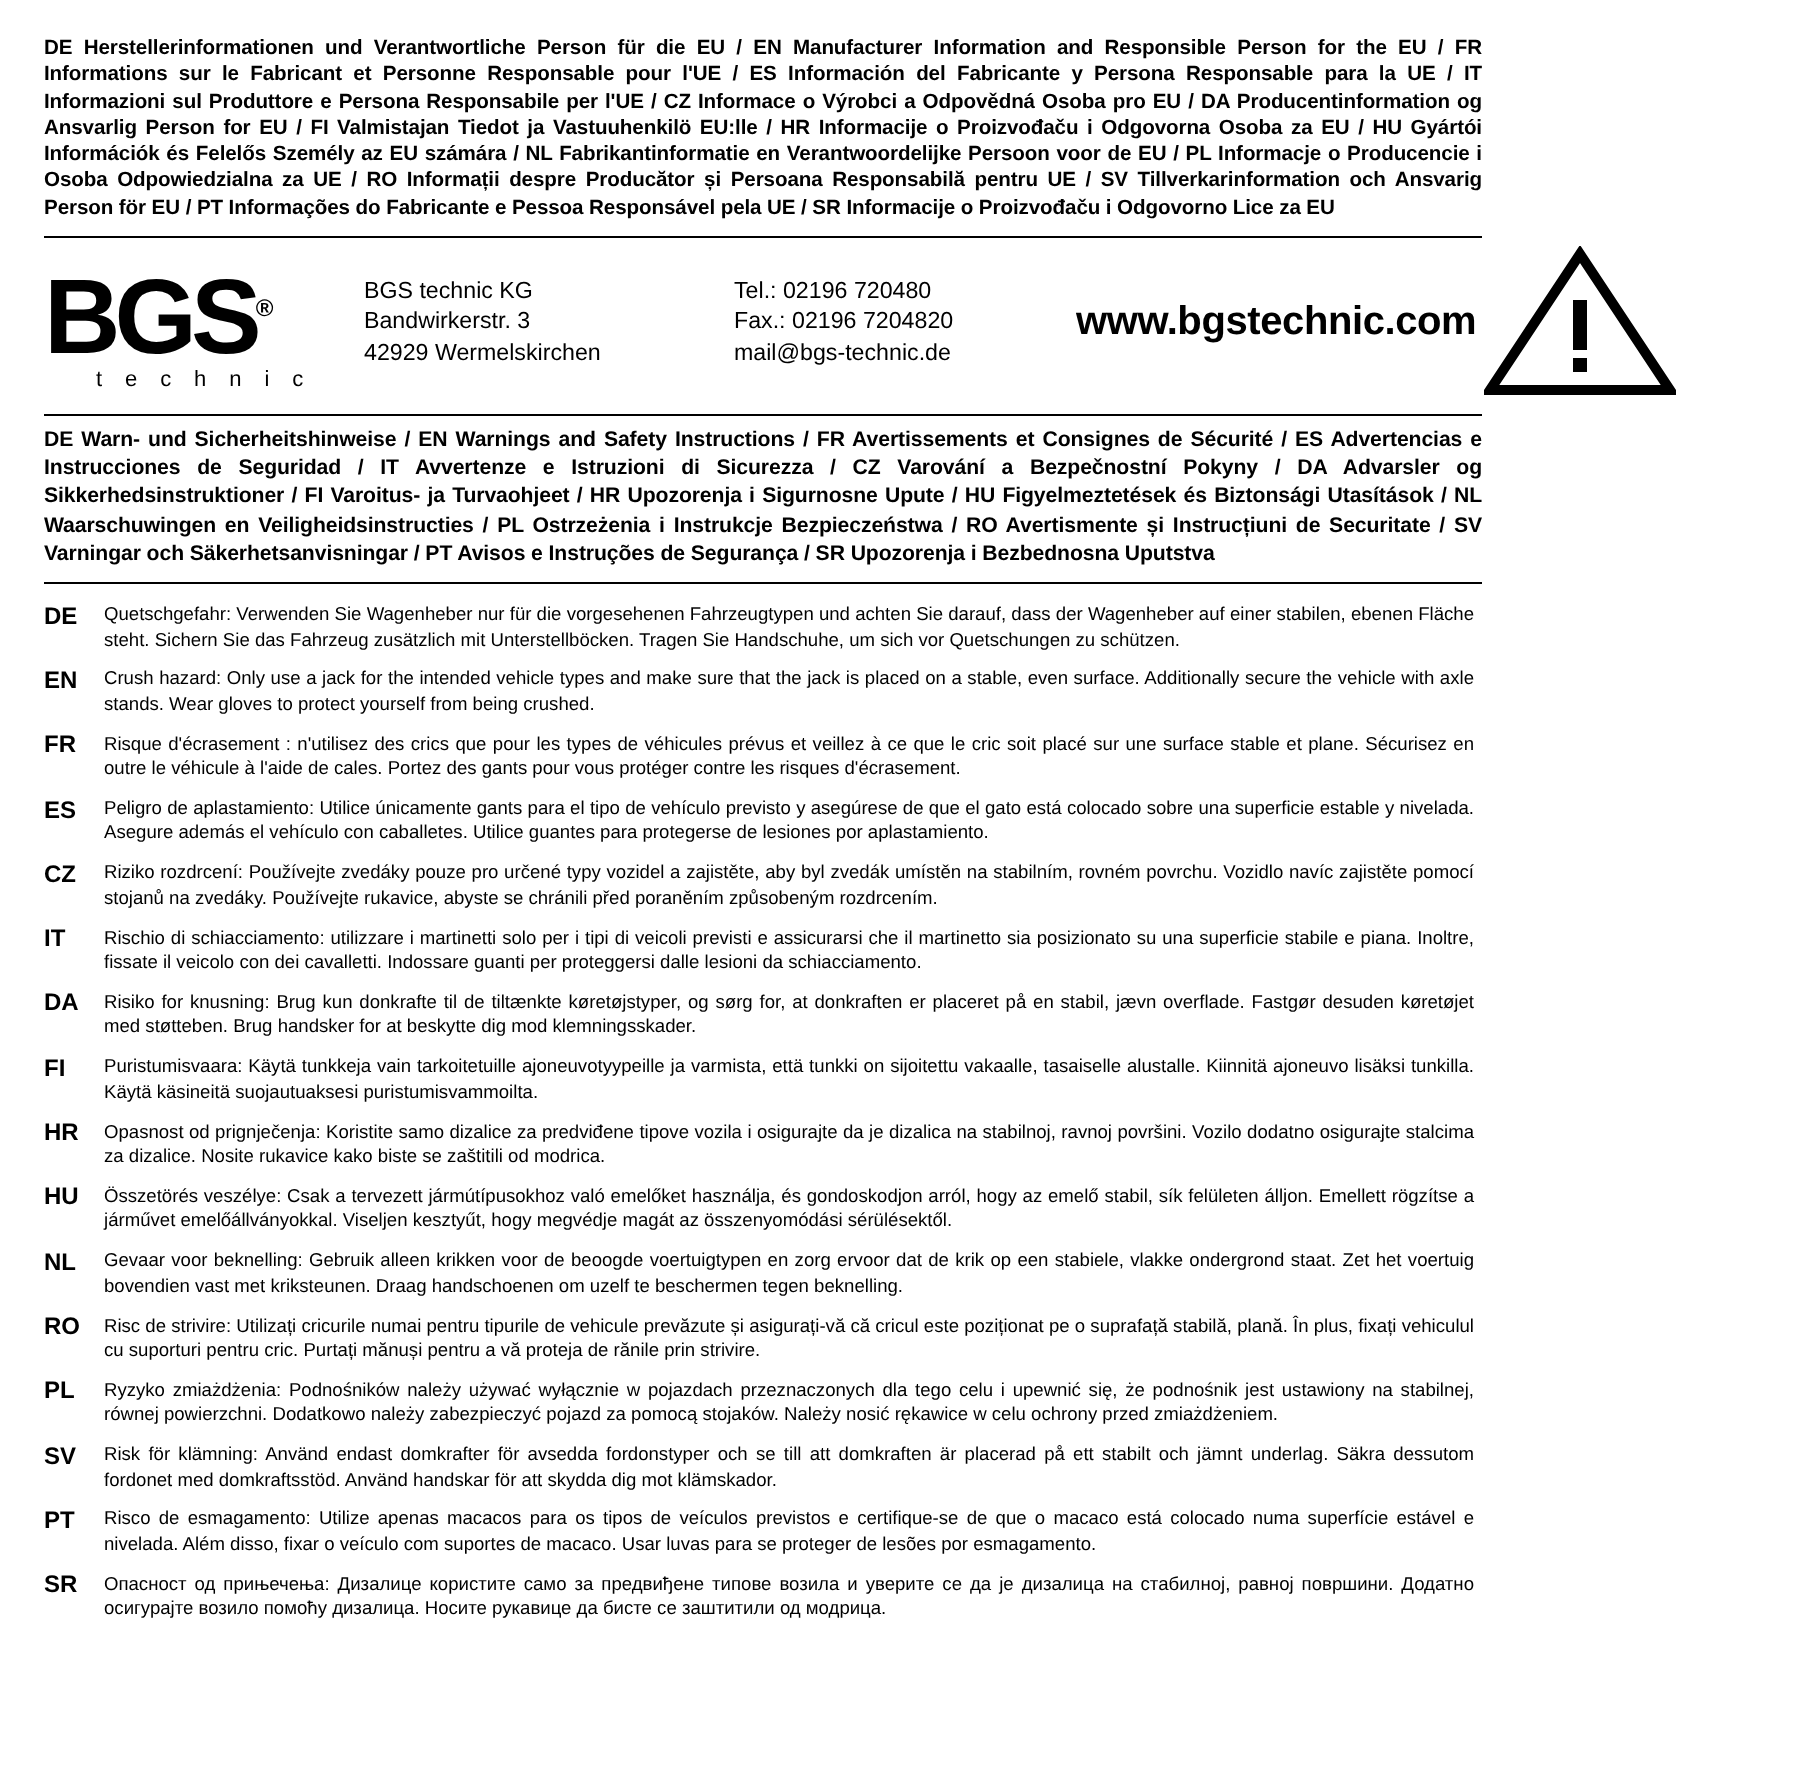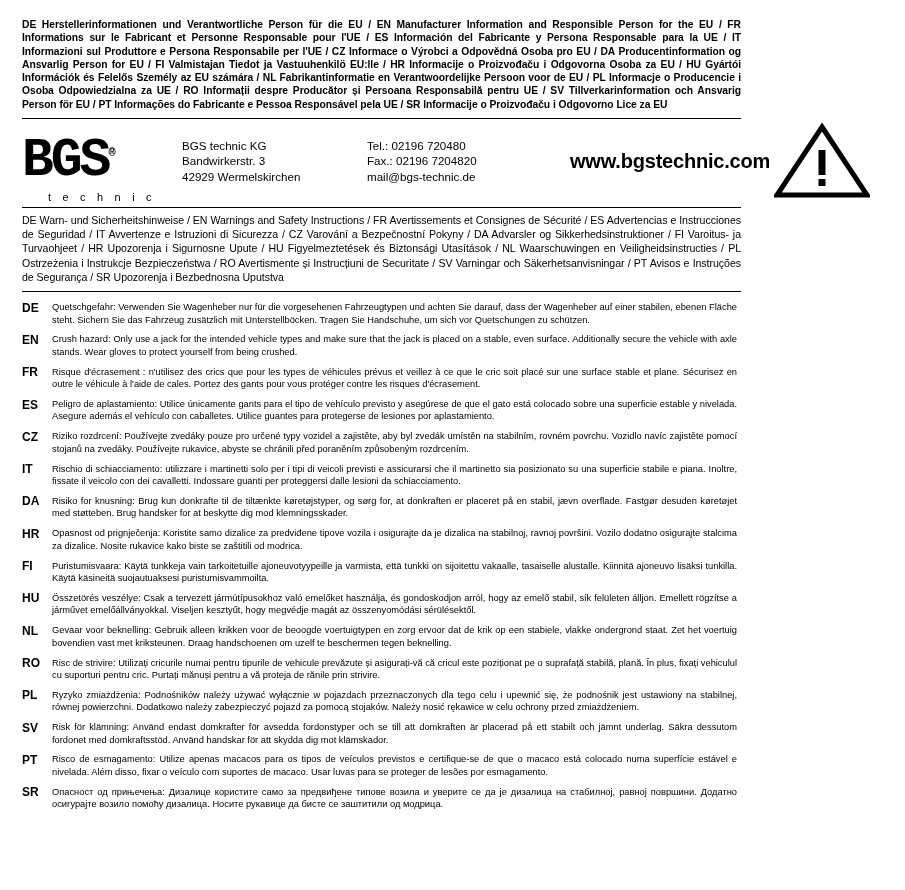--- a/index.html
+++ b/index.html
@@ -43,25 +43,25 @@
     align-items: center;
     height: 78px;
     padding-top: 3px;
   }
   .logo-cell {
     width: 160px;
     flex: 0 0 160px;
     position: relative;
   }
   .bgs-logo {
-    font-family: Liberation Mono, monospace;
+    font-family: Liberation Sans, sans-serif;
     font-weight: bold;
     font-size: 53px;
     letter-spacing: -3px;
-    line-height: 68px;
+    line-height: 56px;
     position: relative;
     display: inline-block;
   }
   .bgs-reg {
     font-size: 12px;
     vertical-align: super;
     letter-spacing: 0;
     font-weight: bold;
   }
   .bgs-technic {
@@ -81,33 +81,32 @@
     flex: 0 0 165px;
     font-size: 11.6px;
     line-height: 15.5px;
   }
   .web {
     flex: 1 1 auto;
     font-size: 20px;
     font-weight: bold;
     letter-spacing: -0.2px;
     padding-left: 6px;
-    margin-left: 32px;
   }
   .warn-tri {
     flex: 0 0 100px;
     display: flex;
     justify-content: flex-end;
     align-items: center;
   }
 
   
   .warn-heading {
     font-size: 10.6px;
-    font-weight: normal;
+    font-weight: bold;
     line-height: 14.2px;
     text-align: justify;
     padding-top: 5px;
     letter-spacing: -0.05px;
   }
 
   
   .rows {
     padding-top: 9px;
   }
@@ -202,28 +201,28 @@
     </div>
     <div class="row">
       <div class="code">IT</div>
       <div class="txt">Rischio di schiacciamento: utilizzare i martinetti solo per i tipi di veicoli previsti e assicurarsi che il martinetto sia posizionato su una superficie stabile e piana. Inoltre, fissate il veicolo con dei cavalletti. Indossare guanti per proteggersi dalle lesioni da schiacciamento.</div>
     </div>
     <div class="row">
       <div class="code">DA</div>
       <div class="txt">Risiko for knusning: Brug kun donkrafte til de tiltænkte køretøjstyper, og sørg for, at donkraften er placeret på en stabil, jævn overflade. Fastgør desuden køretøjet med støtteben. Brug handsker for at beskytte dig mod klemningsskader.</div>
     </div>
     <div class="row">
+      <div class="code">FI</div>
+      <div class="txt">Puristumisvaara: Käytä tunkkeja vain tarkoitetuille ajoneuvotyypeille ja varmista, että tunkki on sijoitettu vakaalle, tasaiselle alustalle. Kiinnitä ajoneuvo lisäksi tunkilla. Käytä käsineitä suojautuaksesi puristumisvammoilta.</div>
+    </div>
+    <div class="row">
       <div class="code">HR</div>
       <div class="txt">Opasnost od prignječenja: Koristite samo dizalice za predviđene tipove vozila i osigurajte da je dizalica na stabilnoj, ravnoj površini. Vozilo dodatno osigurajte stalcima za dizalice. Nosite rukavice kako biste se zaštitili od modrica.</div>
     </div>
     <div class="row">
-      <div class="code">FI</div>
-      <div class="txt">Puristumisvaara: Käytä tunkkeja vain tarkoitetuille ajoneuvotyypeille ja varmista, että tunkki on sijoitettu vakaalle, tasaiselle alustalle. Kiinnitä ajoneuvo lisäksi tunkilla. Käytä käsineitä suojautuaksesi puristumisvammoilta.</div>
-    </div>
-    <div class="row">
       <div class="code">HU</div>
       <div class="txt">Összetörés veszélye: Csak a tervezett jármútípusokhoz való emelőket használja, és gondoskodjon arról, hogy az emelő stabil, sík felületen álljon. Emellett rögzítse a járművet emelőállványokkal. Viseljen kesztyűt, hogy megvédje magát az összenyomódási sérülésektől.</div>
     </div>
     <div class="row">
       <div class="code">NL</div>
       <div class="txt">Gevaar voor beknelling: Gebruik alleen krikken voor de beoogde voertuigtypen en zorg ervoor dat de krik op een stabiele, vlakke ondergrond staat. Zet het voertuig bovendien vast met kriksteunen. Draag handschoenen om uzelf te beschermen tegen beknelling.</div>
     </div>
     <div class="row">
       <div class="code">RO</div>
       <div class="txt">Risc de strivire: Utilizați cricurile numai pentru tipurile de vehicule prevăzute și asigurați-vă că cricul este poziționat pe o suprafață stabilă, plană. În plus, fixați vehiculul cu suporturi pentru cric. Purtați mănuși pentru a vă proteja de rănile prin strivire.</div>

